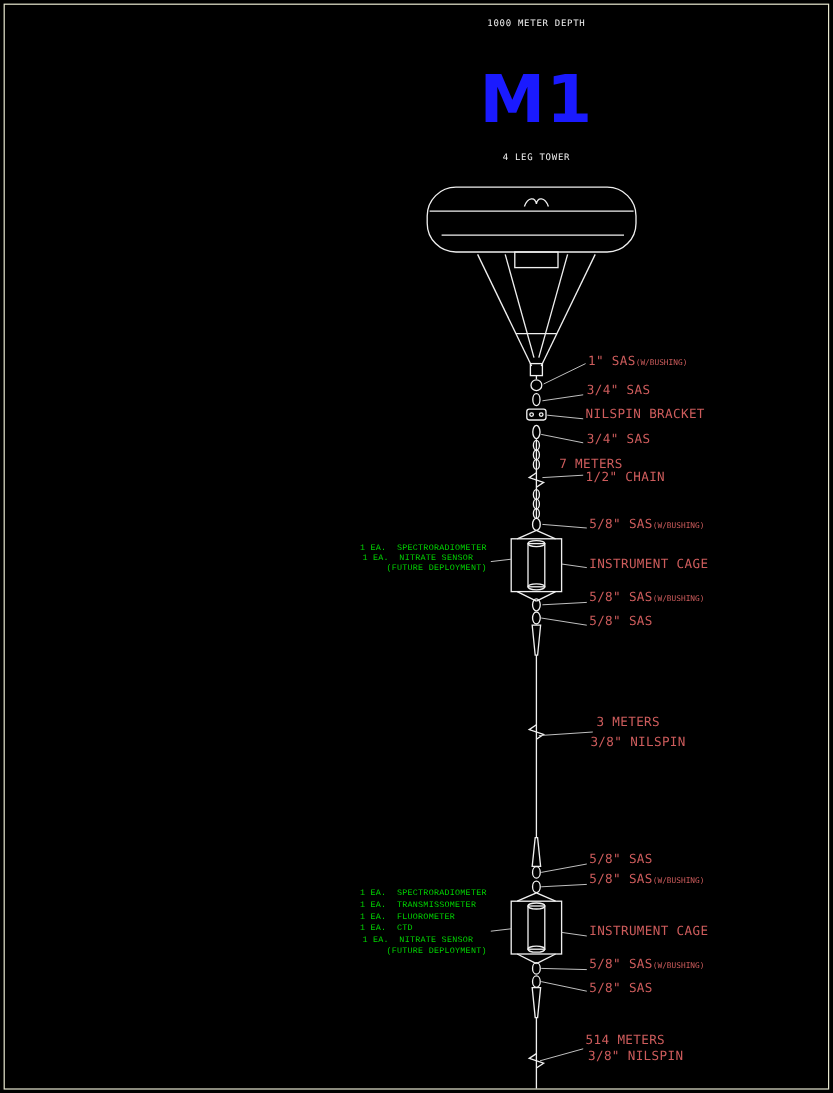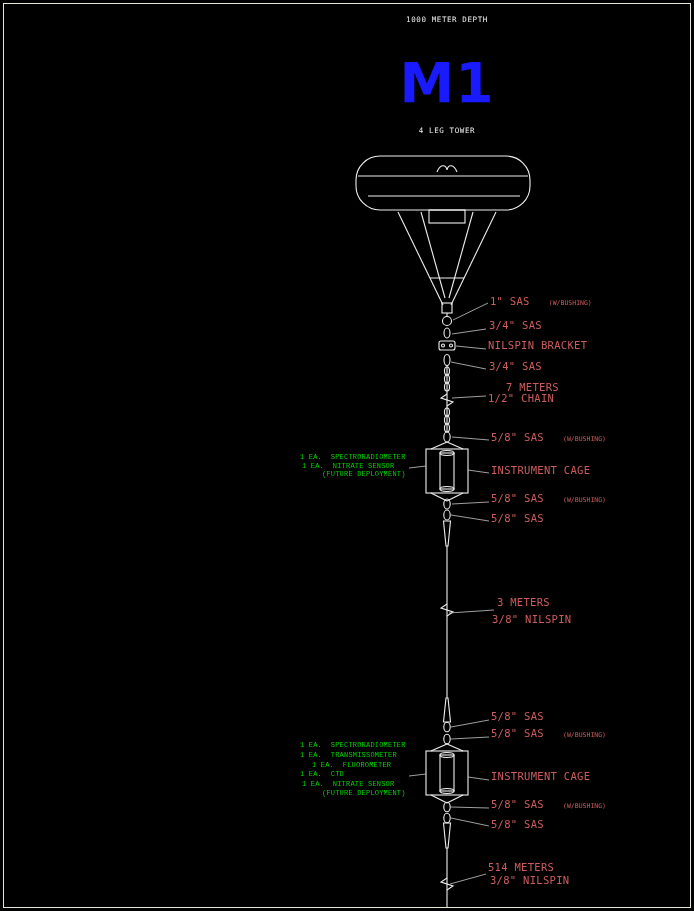--- a/index.html
+++ b/index.html
@@ -12,21 +12,21 @@
   svg{position:absolute;left:0;top:0;}
   .wline{stroke:var(--line,#f0f0f0);fill:none;stroke-width:1.1;}
   .thin{stroke:var(--leader,#ccc);fill:none;stroke-width:0.8;}
   .lbl{position:absolute;white-space:pre;line-height:1;}
   .depth,.tower{color:var(--line,#f0f0f0);font-size:7.5px;letter-spacing:0.6px;transform:translateX(-50%);}
   .title{
     color:var(--title_blue,#1a1aff);font-size:55px;font-weight:bold;letter-spacing:1px;
     font-family:"DejaVu Sans","Liberation Sans",sans-serif;transform:translateX(-50%);
   }
   .red{color:var(--label_red,#cd5c5c);font-size:10.5px;letter-spacing:0.3px;}
-  .red .sub{font-size:6.5px;letter-spacing:0;margin-left:19px;}
+  .red .sub{font-size:6.5px;letter-spacing:0;margin-left:0;}
   .green{color:var(--label_green,#00d400);font-size:7px;letter-spacing:0.2px;font-family:Liberation Mono, monospace;}
 </style>
 </head>
 <body>
 
 <div class="sheet">
 
   <div class="border"></div>
 
   <svg width="694" height="911" viewBox="0 0 694 911">
@@ -134,21 +134,21 @@
   </svg>
 
   <div class="lbl depth" style="left:447px;top:16px">1000 METER DEPTH</div>
   <div class="lbl title" style="left:447px;top:56px">M1</div>
   <div class="lbl tower" style="left:447px;top:127px">4 LEG TOWER</div>
 
   <div class="lbl red" style="left:490px;top:296px"><span>1" SAS</span><span class="sub">(W/BUSHING)</span></div>
   <div class="lbl red" style="left:489px;top:320px">3/4" SAS</div>
   <div class="lbl red" style="left:488px;top:340px">NILSPIN BRACKET</div>
   <div class="lbl red" style="left:489px;top:361px">3/4" SAS</div>
-  <div class="lbl red" style="left:506px;top:382px">7 METERS</div>
+  <div class="lbl red" style="left:466px;top:382px">7 METERS</div>
   <div class="lbl red" style="left:488px;top:393px">1/2" CHAIN</div>
   <div class="lbl red" style="left:491px;top:432px"><span>5/8" SAS</span><span class="sub">(W/BUSHING)</span></div>
   <div class="lbl red" style="left:491px;top:465px">INSTRUMENT CAGE</div>
   <div class="lbl red" style="left:491px;top:493px"><span>5/8" SAS</span><span class="sub">(W/BUSHING)</span></div>
   <div class="lbl red" style="left:491px;top:513px">5/8" SAS</div>
   <div class="lbl red" style="left:497px;top:597px">3 METERS</div>
   <div class="lbl red" style="left:492px;top:614px">3/8" NILSPIN</div>
   <div class="lbl red" style="left:491px;top:711px">5/8" SAS</div>
   <div class="lbl red" style="left:491px;top:728px"><span>5/8" SAS</span><span class="sub">(W/BUSHING)</span></div>
   <div class="lbl red" style="left:491px;top:771px">INSTRUMENT CAGE</div>
@@ -156,18 +156,18 @@
   <div class="lbl red" style="left:491px;top:819px">5/8" SAS</div>
   <div class="lbl red" style="left:488px;top:862px">514 METERS</div>
   <div class="lbl red" style="left:490px;top:875px">3/8" NILSPIN</div>
 
   <div class="lbl green" style="left:300px;top:454px">1 EA.  SPECTRORADIOMETER</div>
   <div class="lbl green" style="left:302px;top:463px">1 EA.  NITRATE SENSOR</div>
   <div class="lbl green" style="left:322px;top:471px">(FUTURE DEPLOYMENT)</div>
 
   <div class="lbl green" style="left:300px;top:742px">1 EA.  SPECTRORADIOMETER</div>
   <div class="lbl green" style="left:300px;top:752px">1 EA.  TRANSMISSOMETER</div>
-  <div class="lbl green" style="left:312px;top:762px">1 EA.  FLUOROMETER</div>
+  <div class="lbl green" style="left:300px;top:762px">1 EA.  FLUOROMETER</div>
   <div class="lbl green" style="left:300px;top:771px">1 EA.  CTD</div>
   <div class="lbl green" style="left:302px;top:781px">1 EA.  NITRATE SENSOR</div>
   <div class="lbl green" style="left:322px;top:790px">(FUTURE DEPLOYMENT)</div>
 
 </div>
 
 </body></html>

